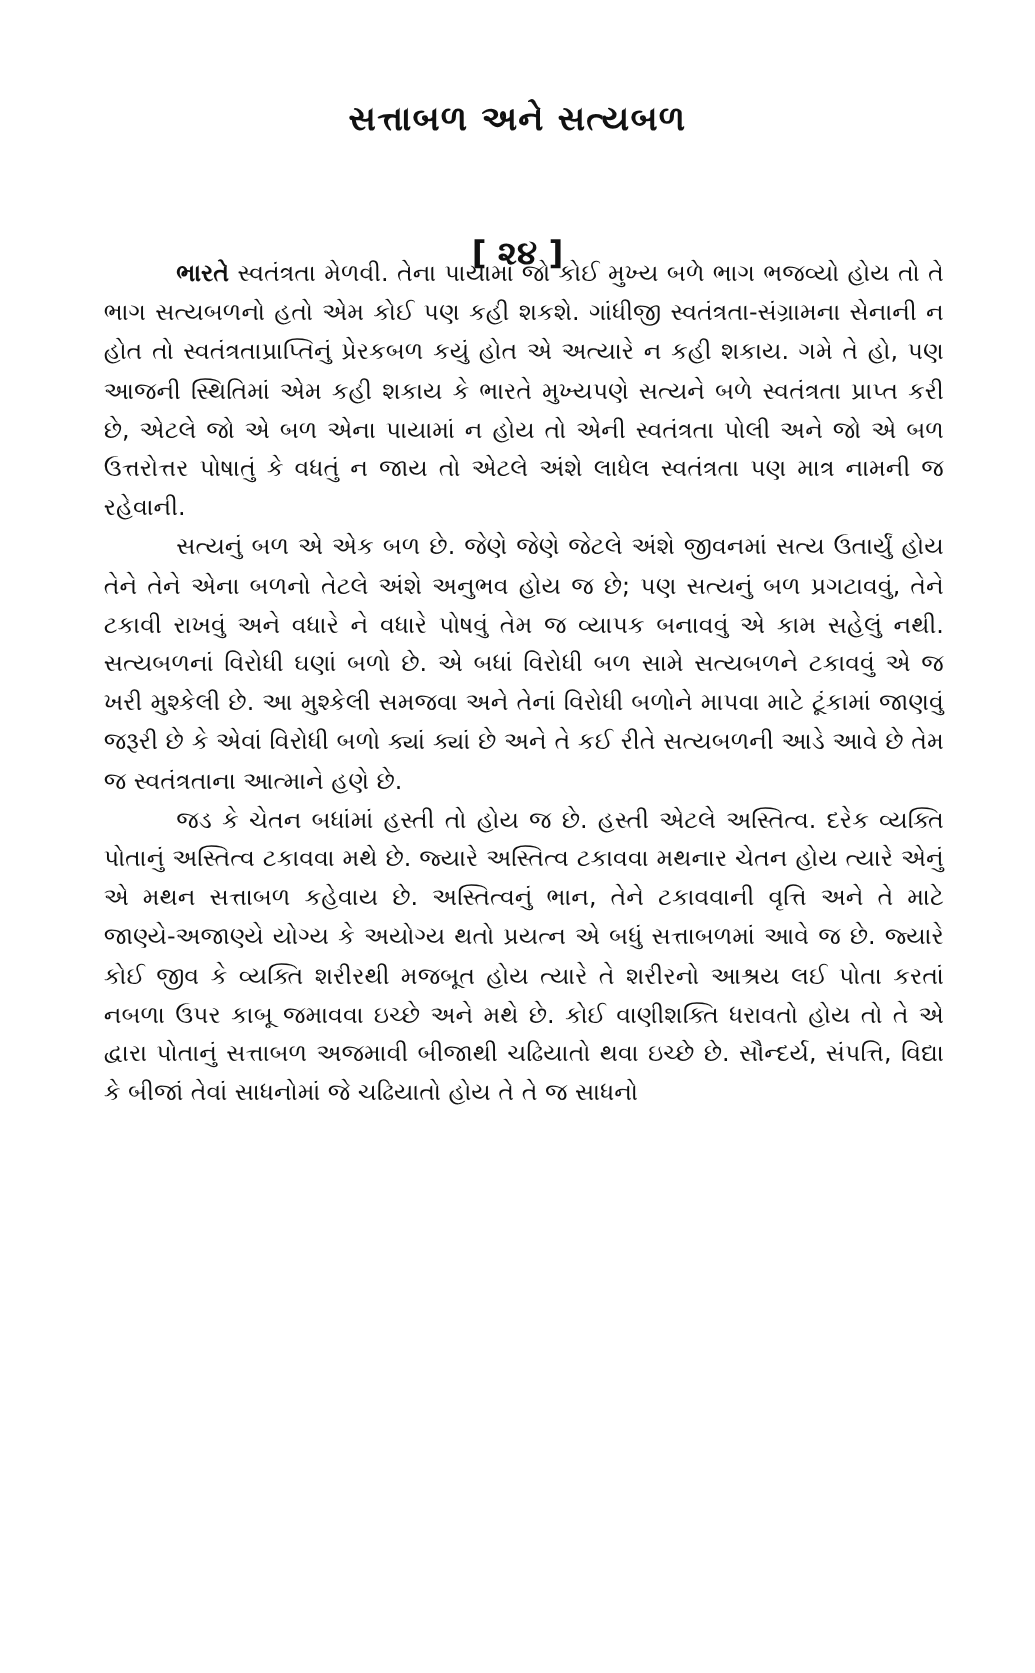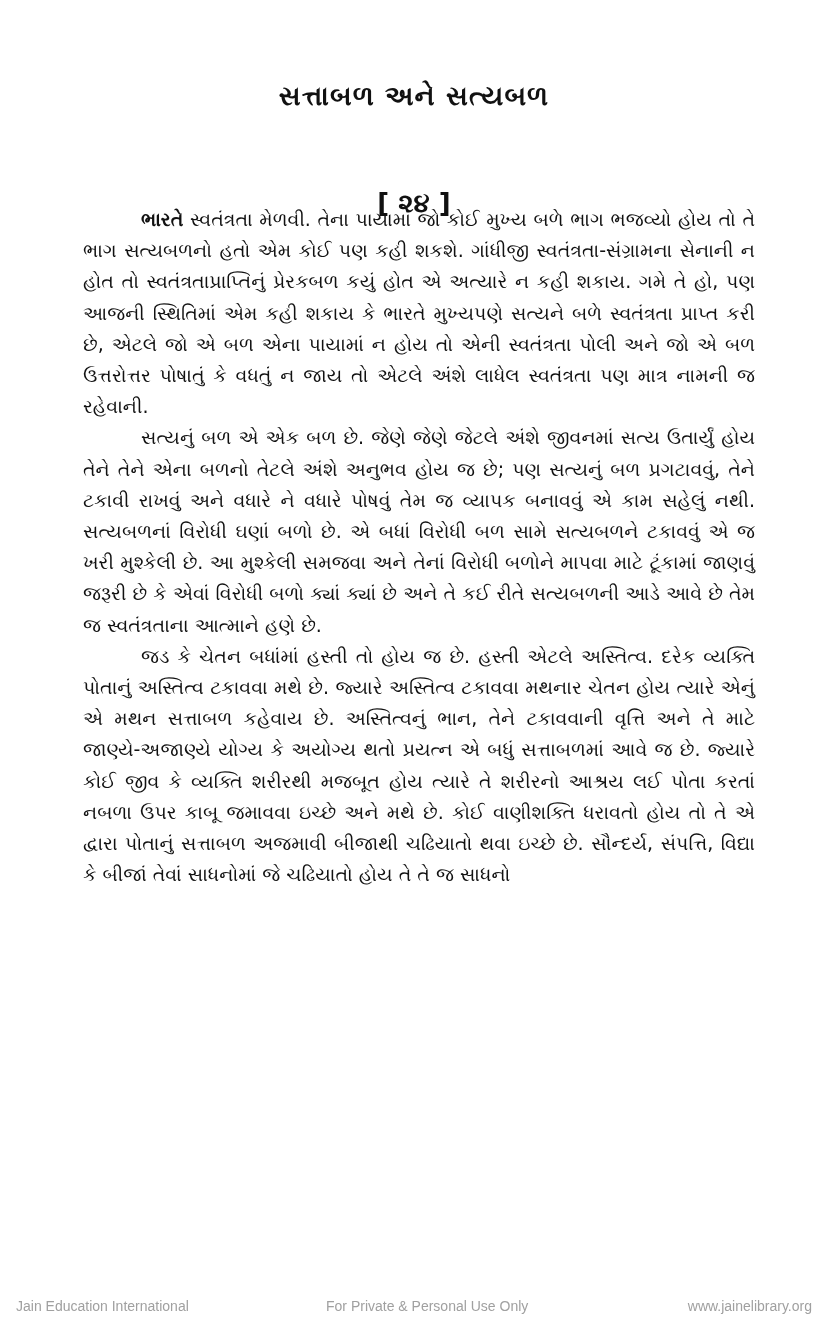--- a/index.html
+++ b/index.html
@@ -93,19 +93,14 @@
   <div class="body-text">
 
     <p class="para"><span class="lead">ભારતે</span><span> સ્વતંત્રતા મેળવી. તેના પાયામાં જો કોઈ મુખ્ય બળે ભાગ ભજવ્યો</span> <span>હોય તો તે ભાગ સત્યબળનો હતો એમ કોઈ પણ કહી શકશે. ગાંધીજી</span> <span>સ્વતંત્રતા-સંગ્રામના સેનાની ન હોત તો સ્વતંત્રતાપ્રાપ્તિનું પ્રેરકબળ કયું</span> <span>હોત એ અત્યારે ન કહી શકાય. ગમે તે હો, પણ આજની સ્થિતિમાં એમ</span> <span>કહી શકાય કે ભારતે મુખ્યપણે સત્યને બળે સ્વતંત્રતા પ્રાપ્ત કરી છે, એટલે</span> <span>જો એ બળ એના પાયામાં ન હોય તો એની સ્વતંત્રતા પોલી અને જો એ</span> <span>બળ ઉત્તરોત્તર પોષાતું કે વધતું ન જાય તો એટલે અંશે લાધેલ સ્વતંત્રતા</span> <span>પણ માત્ર નામની જ રહેવાની.</span></p>
 
     <p class="para"><span>સત્યનું બળ એ એક બળ છે. જેણે જેણે જેટલે અંશે જીવનમાં સત્ય</span> <span>ઉતાર્યું હોય તેને તેને એના બળનો તેટલે અંશે અનુભવ હોય જ છે; પણ</span> <span>સત્યનું બળ પ્રગટાવવું, તેને ટકાવી રાખવું અને વધારે ને વધારે પોષવું તેમ જ</span> <span>વ્યાપક બનાવવું એ કામ સહેલું નથી. સત્યબળનાં વિરોધી ઘણાં બળો છે. એ</span> <span>બધાં વિરોધી બળ સામે સત્યબળને ટકાવવું એ જ ખરી મુશ્કેલી છે. આ</span> <span>મુશ્કેલી સમજવા અને તેનાં વિરોધી બળોને માપવા માટે ટૂંકામાં જાણવું</span> <span>જરૂરી છે કે એવાં વિરોધી બળો ક્યાં ક્યાં છે અને તે કઈ રીતે સત્યબળની</span> <span>આડે આવે છે તેમ જ સ્વતંત્રતાના આત્માને હણે છે.</span></p>
 
     <p class="para"><span>જડ કે ચેતન બધાંમાં હસ્તી તો હોય જ છે. હસ્તી એટલે અસ્તિત્વ. દરેક</span> <span>વ્યક્તિ પોતાનું અસ્તિત્વ ટકાવવા મથે છે. જ્યારે અસ્તિત્વ ટકાવવા મથનાર</span> <span>ચેતન હોય ત્યારે એનું એ મથન સત્તાબળ કહેવાય છે. અસ્તિત્વનું ભાન,</span> <span>તેને ટકાવવાની વૃત્તિ અને તે માટે જાણ્યે-અજાણ્યે યોગ્ય કે અયોગ્ય થતો</span> <span>પ્રયત્ન એ બધું સત્તાબળમાં આવે જ છે. જ્યારે કોઈ જીવ કે વ્યક્તિ શરીરથી</span> <span>મજબૂત હોય ત્યારે તે શરીરનો આશ્રય લઈ પોતા કરતાં નબળા ઉપર કાબૂ</span> <span>જમાવવા ઇચ્છે અને મથે છે. કોઈ વાણીશક્તિ ધરાવતો હોય તો તે એ દ્વારા</span> <span>પોતાનું સત્તાબળ અજમાવી બીજાથી ચઢિયાતો થવા ઇચ્છે છે. સૌન્દર્ય,</span> <span>સંપત્તિ, વિદ્યા કે બીજાં તેવાં સાધનોમાં જે ચઢિયાતો હોય તે તે જ સાધનો</span></p>
 
   </div>
 
-  <div class="footer">
-    <span class="f-left">Jain Education International</span>
-    <span class="f-center">For Private &amp; Personal Use Only</span>
-    <span class="f-right">www.jainelibrary.org</span>
-  </div>
 
 </div>
 
 </body></html>

